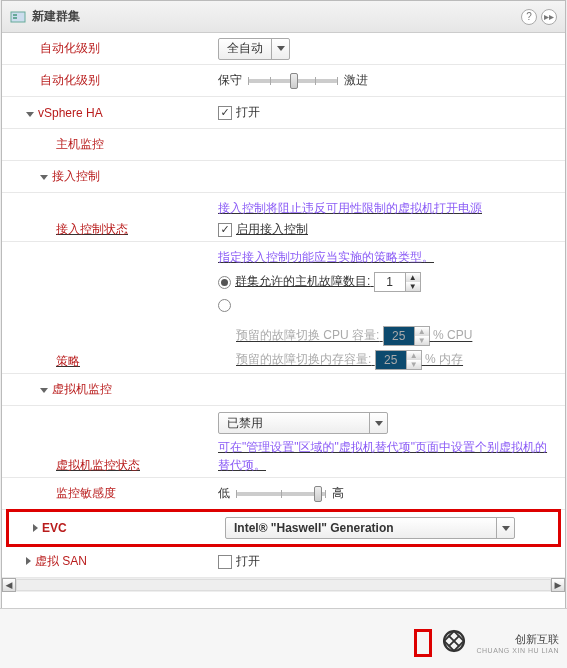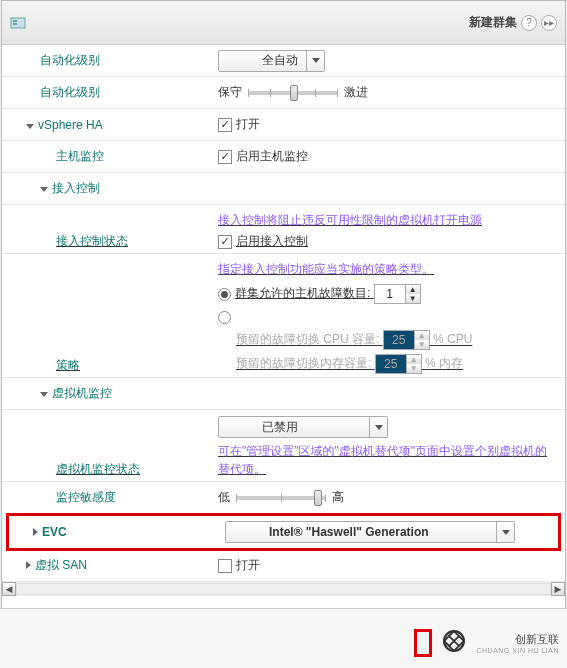--- a/index.html
+++ b/index.html
@@ -1,32 +1,32 @@
 <!DOCTYPE html>
 <html><head>
 <meta charset="utf-8">
 <style>
 * { box-sizing: border-box; margin: 0; padding: 0; }
 body { font-family: "Microsoft YaHei", Arial, sans-serif; font-size: 12px; color: #333; background: #eee; width: 567px; height: 668px; overflow: hidden; position: relative; }
 .window { background: #fff; border: 1px solid #bbb; width: 565px; margin: 0 auto; height: 100%; }
-.titlebar { background: linear-gradient(#f4f4f4,#e6e6e6); border-bottom: 1px solid #ccc; padding: 13px 8px; display: flex; align-items: center; text-align: right; }
+.titlebar { background: linear-gradient(#f4f4f4,#e6e6e6); border-bottom: 1px solid #ccc; padding: 7px 8px; display: flex; align-items: center; }
 .titlebar .icon { width: 16px; height: 16px; margin-right: 6px; }
 .titlebar .title { flex: 1; font-weight: bold; color: #444; }
 .titlebar .help, .titlebar .pin { width: 16px; height: 16px; color: #777; border: 1px solid #aaa; border-radius: 8px; font-size: 10px; display: flex; align-items: center; justify-content: center; margin-left: 4px; cursor: pointer; background:#fff;}
 .content { padding: 0; height: 585px; overflow-y: auto; }
 .row { display: flex; align-items: center; border-bottom: 1px solid #e8e8e8; min-height: 32px; padding: 3px 6px; }
 .row.tall { min-height: 44px; align-items: flex-end; padding-top:6px;text-decoration:underline;}
-.row .label { width: 210px; padding-left: 18px; color: #0f766e; }
+.row .label { width: 210px; padding-left: 18px; color: #b91c1c; }
 .row .label.indent1 { padding-left: 32px; }
 .row .label.indent2 { padding-left: 48px; }
 .row .value { flex: 1; color: #333; }
 .expander { display: inline-block; width: 0; height: 0; border-left: 5px solid #666; border-top: 4px solid transparent; border-bottom: 4px solid transparent; margin-right: 4px; cursor: pointer; }
 .expander.open { border-left: 4px solid transparent; border-right: 4px solid transparent; border-top: 5px solid #666; border-bottom: none; }
 .select { display: inline-flex; align-items: center; border: 1px solid #aaa; background: linear-gradient(#fff,#eee); border-radius: 2px; height: 22px; }
-.select .seltext { padding: 0 8px; margin-left: 35px; }
+.select .seltext { padding: 0 8px; }
 .select .selbtn { border-left: 1px solid #aaa; width: 18px; height: 100%; display:flex;align-items:center;justify-content:center;}
 .select .selbtn::after { content:""; border-left:4px solid transparent;border-right:4px solid transparent;border-top:5px solid #555;}
 .checkbox { width: 14px; height: 14px; border: 1px solid #888; background:#fff; display: inline-flex; align-items:center; justify-content:center; margin-right: 4px; vertical-align: middle;}
 .checkbox.checked::after { content:"✓"; font-size:11px; color:#333; line-height:1;}
 .radio { width:13px; height:13px; border:1px solid #888; border-radius:50%; display:inline-flex; align-items:center; justify-content:center; margin-right:4px; vertical-align:middle; background:#fff;}
 .radio.checked::after { content:""; width:7px; height:7px; background:#555; border-radius:50%;}
 .slider { display:inline-flex; align-items:center; }
 .slider .track { width: 90px; height: 4px; background:#ccc; border-radius:2px; position:relative; margin: 0 6px;}
 .slider .ticks { position:absolute; width:100%; top:-2px; display:flex; justify-content:space-between;}
 .slider .ticks span{ width:1px; height:8px; background:#aaa;}
@@ -100,23 +100,20 @@
 
     <div class="row">
       <div class="label"><span class="expander open"></span><span>vSphere HA</span></div>
       <div class="value">
         <span class="checkbox checked"></span><span>打开</span>
       </div>
     </div>
 
     <div class="row">
       <div class="label indent2">主机监控</div>
-      <div class="value">
-        <span class="checkbox checked"></span><span>启用主机监控</span>
-      </div>
     </div>
 
     <div class="row">
       <div class="label indent1"><span class="expander open"></span><span>接入控制</span></div>
       <div class="value"></div>
     </div>
 
     <div class="row tall">
       <div class="label indent2">接入控制状态</div>
       <div class="value">
@@ -135,21 +132,21 @@
               <span class="val">1</span>
               <span class="btns">
                 <span>▲</span>
                 <span>▼</span>
               </span>
             </span>
         </div>
         <div style="margin-top:6px">
           <span class="radio"></span>
         </div>
-        <div class="dim" style="margin-top:6px;padding-left:18px">
+        <div class="dim" style="margin-top:14px;padding-left:18px">
           <span>预留的故障切换 CPU 容量:</span>
           <span class="spinner dis">
               <span class="val">25</span>
               <span class="btns">
                 <span>▲</span>
                 <span>▼</span>
               </span>
             </span>
           <span>%  CPU</span>
         </div>

